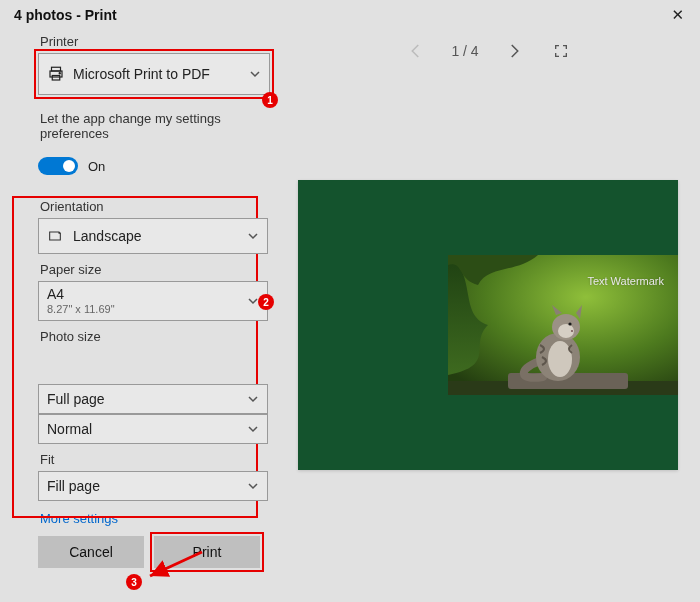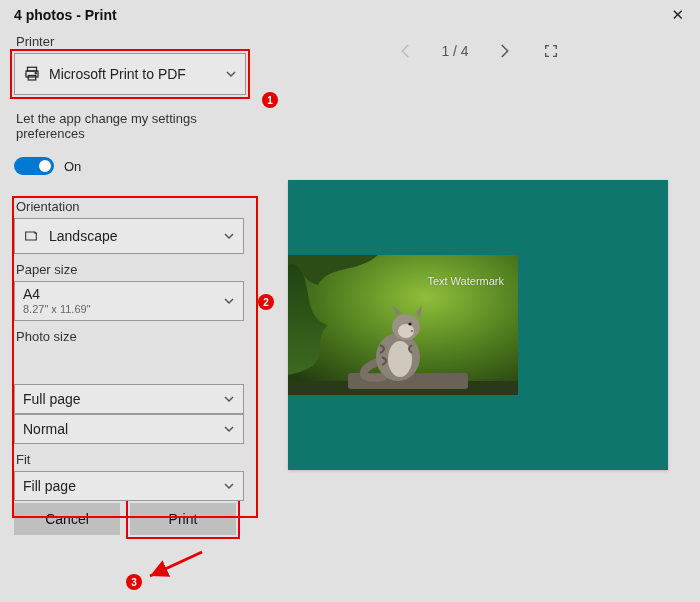--- a/index.html
+++ b/index.html
@@ -20,20 +20,21 @@
   .body {
     display: flex; height: calc(100% - 30px);
     padding: 0 12px 10px 14px;
     gap: 16px;
   }
 
   .left-panel {
     width: 248px; display: flex; flex-direction: column;
     position: relative;
     padding-top: 4px;
+    padding-left: 24px;
   }
 
   .label { font-size: 13px; color: #333; margin: 4px 0 4px 2px; }
   .label-sm { font-size: 13px; color: #333; margin: 8px 0 4px 2px; }
 
   .combo {
     width: 230px; height: 36px;
     background: #e8e8e8;
     border: 1px solid #999;
     display: flex; align-items: center;
@@ -92,22 +93,22 @@
   }
   .pager .nav-btn { cursor:pointer; padding:4px; color:#555;}
   .pager .disabled { color:#bbb; cursor:default; }
 
   .page-preview {
     flex:1; background:#e1e1e1;
     display:flex; align-items:center; justify-content:center;
     padding: 30px 20px 40px;
   }
   .sheet {
-    width: 380px; height: 290px; background:#0f766e;
-    display:flex; align-items:center; justify-content:flex-start;
+    width: 380px; height: 290px; background:#14532d;
+    display:flex; align-items:center; justify-content:flex-end;
     box-shadow: 0 1px 3px rgba(0,0,0,0.15);
   }
   .photo {
     width: 230px; height: 140px; position:relative; overflow:hidden;
   }
   .photo svg { width:100%; height:100%; display:block; }
   .watermark {
     position:absolute; top:20px; right:14px;
     color:#e9e9e9; font-size:11px; font-weight:500;
     text-shadow:0 0 2px rgba(0,0,0,0.3);
@@ -213,20 +214,21 @@
       <div class="label-sm">Fit</div>
       <div class="combo" style="height:30px;">
         <span>Fill page</span>
         <span class="chev">
             <svg width="12" height="12" viewBox="0 0 12 12">
               <path d="M2 4l4 4 4-4" stroke="#555" stroke-width="1.5" fill="none"></path>
             </svg>
           </span>
       </div>
 
+      <div class="more-link">More settings</div>
 
       <div class="btn-row">
         <button class="btn">Cancel</button>
         <button class="btn highlight-red">Print</button>
       </div>
       <div class="badge" style="left:112px; top:548px;">3</div>
 
       <svg class="arrow-annot" style="left:128px; top:520px;" width="70" height="40">
         <defs>
             <marker id="ah" markerWidth="8" markerHeight="8" refX="6" refY="3" orient="auto">

